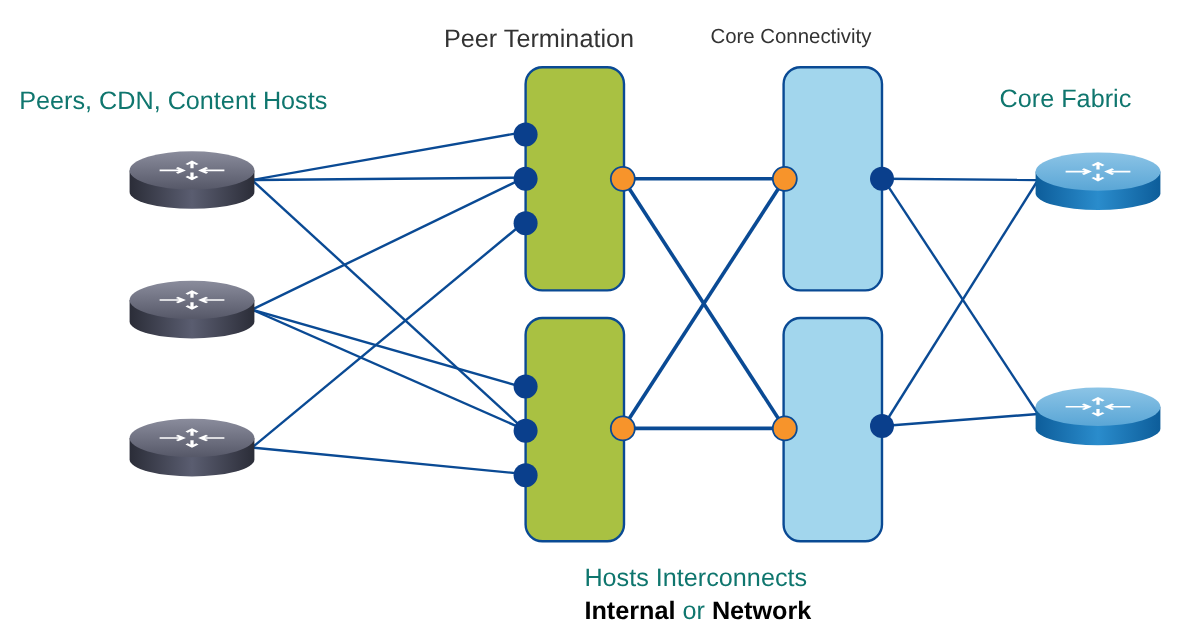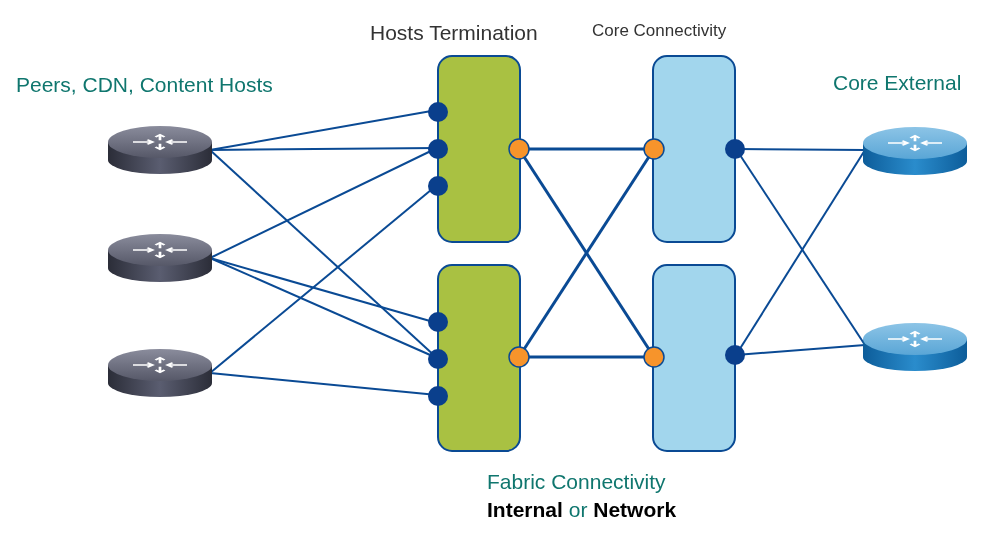--- a/index.html
+++ b/index.html
@@ -121,21 +121,21 @@
   <g transform="translate(915,347)">
     <path d="M-52 -8 V10 A52 14 0 0 0 52 10 V-8 Z" fill="url(#blueSide)"></path>
     <ellipse cx="0" cy="-8" rx="52" ry="16" fill="url(#blueTop)"></ellipse>
     <g transform="translate(0,-8) scale(0.9,0.45)">
         <use href="#arrows"></use>
       </g>
   </g>
 </svg>
 
 <div class="lbl light" style="left:16px; top:73px;">Peers, CDN, Content Hosts</div>
-<div class="lbl" style="left:370px; top:21px; font-size:21px; color:#333;">Hosts Termination</div>
+<div class="lbl" style="left:370px; top:21px; font-size:21px; color:#333;">Peer Termination</div>
 <div class="lbl" style="left:592px; top:21px; font-size:17px; color:#333;">Core Connectivity</div>
-<div class="lbl light" style="left:833px; top:71px;">Core External</div>
-<div class="lbl light" style="left:487px; top:470px;">Fabric Connectivity</div>
+<div class="lbl light" style="left:833px; top:71px;">Core Fabric</div>
+<div class="lbl light" style="left:487px; top:470px;">Hosts Interconnects</div>
 <div class="lbl" style="left:487px; top:498px;">
   <span class="bold">Internal</span>
   <span class="light">or</span>
   <span class="bold">Network</span>
 </div>
 
 </body></html>

